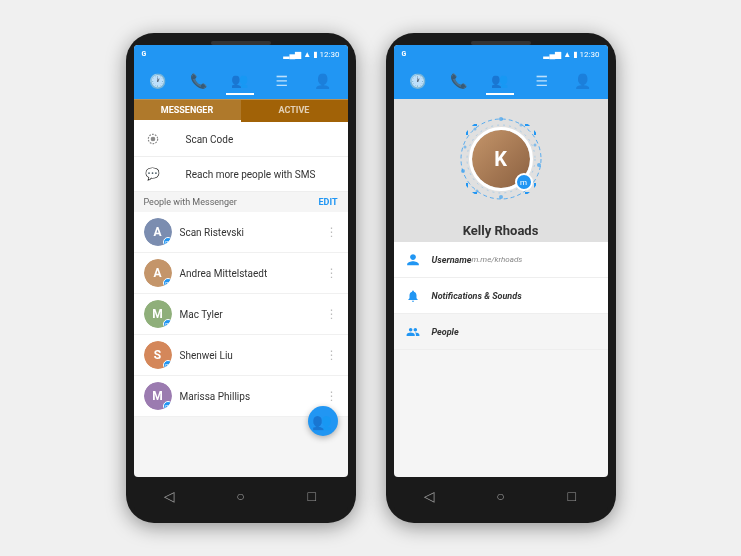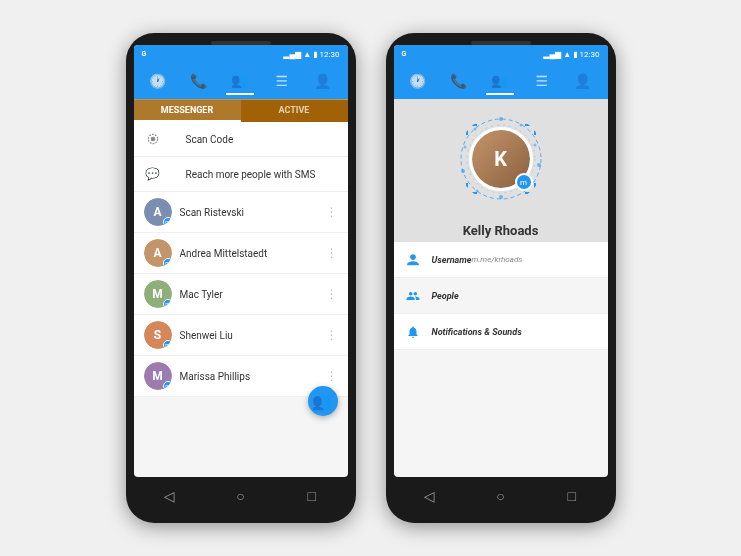--- a/index.html
+++ b/index.html
@@ -393,20 +393,24 @@
         </svg>
       </div>
       <span>Scan Code</span>
     </div>
 
     <div class="menu-item">
       <div class="menu-icon">💬</div>
       <span>Reach more people with SMS</span>
     </div>
 
+    <div class="section-header">
+      <span>People with Messenger</span>
+      <span class="edit-btn">EDIT</span>
+    </div>
 
     <div class="content-scroll">
       <div class="contact-item">
         <div class="avatar">
           <div class="avatar-circle" style="background:#7B8DB0">A</div>
           <div class="avatar-messenger-badge">m</div>
         </div>
         <span class="contact-name">Scan Ristevski</span>
         <span class="more-icon">⋮</span>
       </div>
@@ -515,39 +519,39 @@
           <path d="M12 12c2.7 0 5-2.3 5-5s-2.3-5-5-5-5 2.3-5 5 2.3 5 5 5zm0 2c-3.3 0-10 1.7-10 5v2h20v-2c0-3.3-6.7-5-10-5z"></path>
         </svg>
       </div>
       <div class="info-content">
         <span class="info-label">Username</span>
         <span class="info-value">m.me/krhoads</span>
       </div>
     </div>
 
 
+    <div class="profile-info-item">
+      <div class="info-icon">
+        <svg width="14" height="14" viewBox="0 0 24 24" fill="#2196F3">
+          <path d="M12 22c1.1 0 2-.9 2-2h-4c0 1.1.9 2 2 2zm6-6v-5c0-3.1-1.6-5.6-4.5-6.3V4c0-.8-.7-1.5-1.5-1.5S10.5 3.2 10.5 4v.7C7.6 5.4 6 7.9 6 11v5l-2 2v1h16v-1l-2-2z"></path>
+        </svg>
+      </div>
+      <div class="info-content">
+        <span class="info-label">Notifications &amp; Sounds</span>
+      </div>
+    </div>
+
     <div class="profile-info-item gray">
       <div class="info-icon">
         <svg width="14" height="14" viewBox="0 0 24 24" fill="#2196F3">
           <path d="M16 11c1.7 0 2.99-1.3 2.99-3S17.7 5 16 5c-1.7 0-3 1.3-3 3s1.3 3 3 3zm-8 0c1.7 0 2.99-1.3 2.99-3S9.7 5 8 5C6.3 5 5 6.3 5 8s1.3 3 3 3zm0 2c-2.33 0-7 1.17-7 3.5V19h14v-2.5c0-2.33-4.67-3.5-7-3.5zm8 0c-.29 0-.62.02-.97.05 1.16.84 1.97 1.97 1.97 3.45V19h6v-2.5c0-2.33-4.67-3.5-7-3.5z"></path>
         </svg>
       </div>
       <div class="info-content">
         <span class="info-label">People</span>
-      </div>
-    </div>
-
-    <div class="profile-info-item">
-      <div class="info-icon">
-        <svg width="14" height="14" viewBox="0 0 24 24" fill="#2196F3">
-          <path d="M12 22c1.1 0 2-.9 2-2h-4c0 1.1.9 2 2 2zm6-6v-5c0-3.1-1.6-5.6-4.5-6.3V4c0-.8-.7-1.5-1.5-1.5S10.5 3.2 10.5 4v.7C7.6 5.4 6 7.9 6 11v5l-2 2v1h16v-1l-2-2z"></path>
-        </svg>
-      </div>
-      <div class="info-content">
-        <span class="info-label">Notifications &amp; Sounds</span>
       </div>
     </div>
   </div>
 
   <div class="bottom-nav">
     <div class="bottom-btn">◁</div>
     <div class="bottom-btn">○</div>
     <div class="bottom-btn">□</div>
   </div>
 </div>

